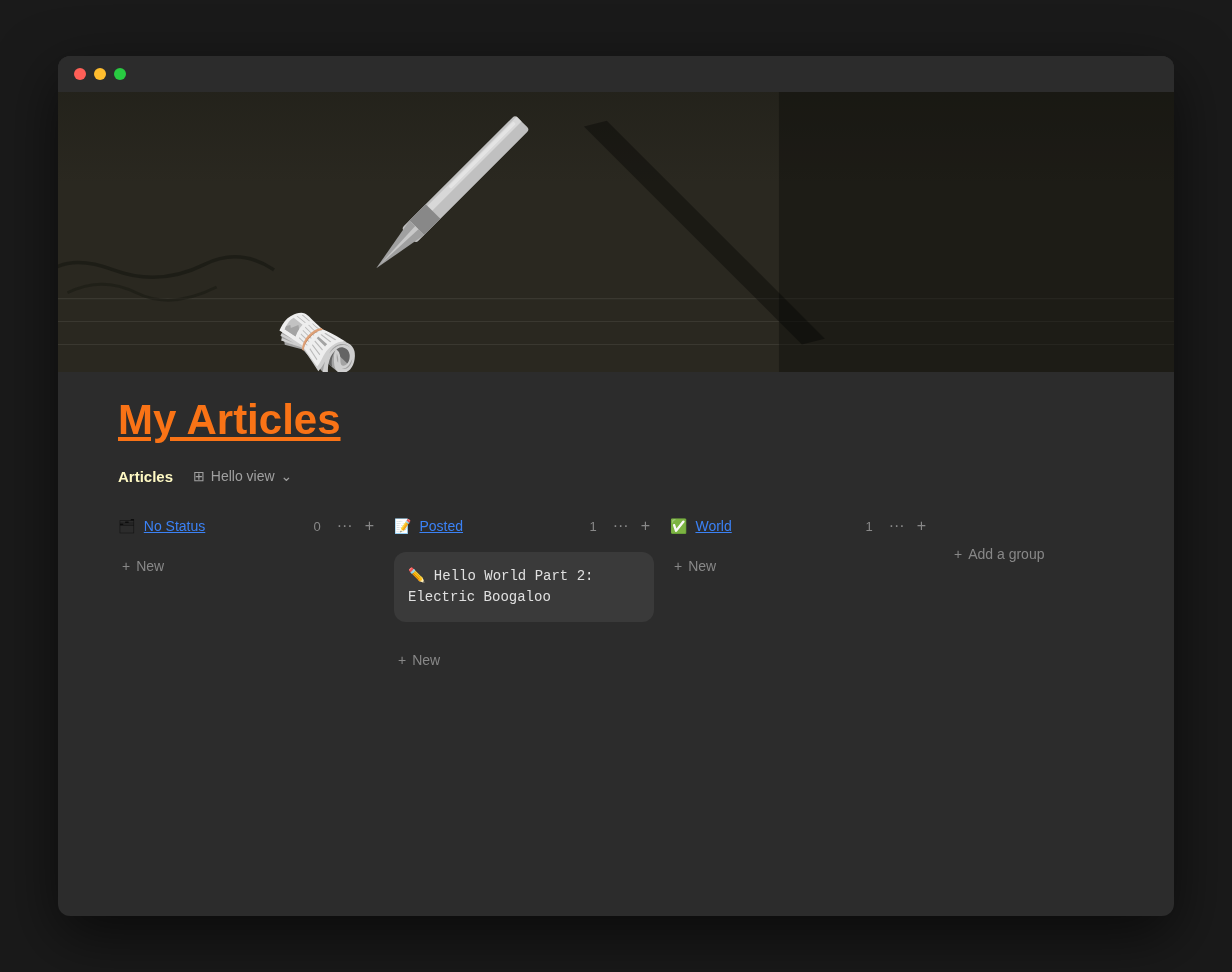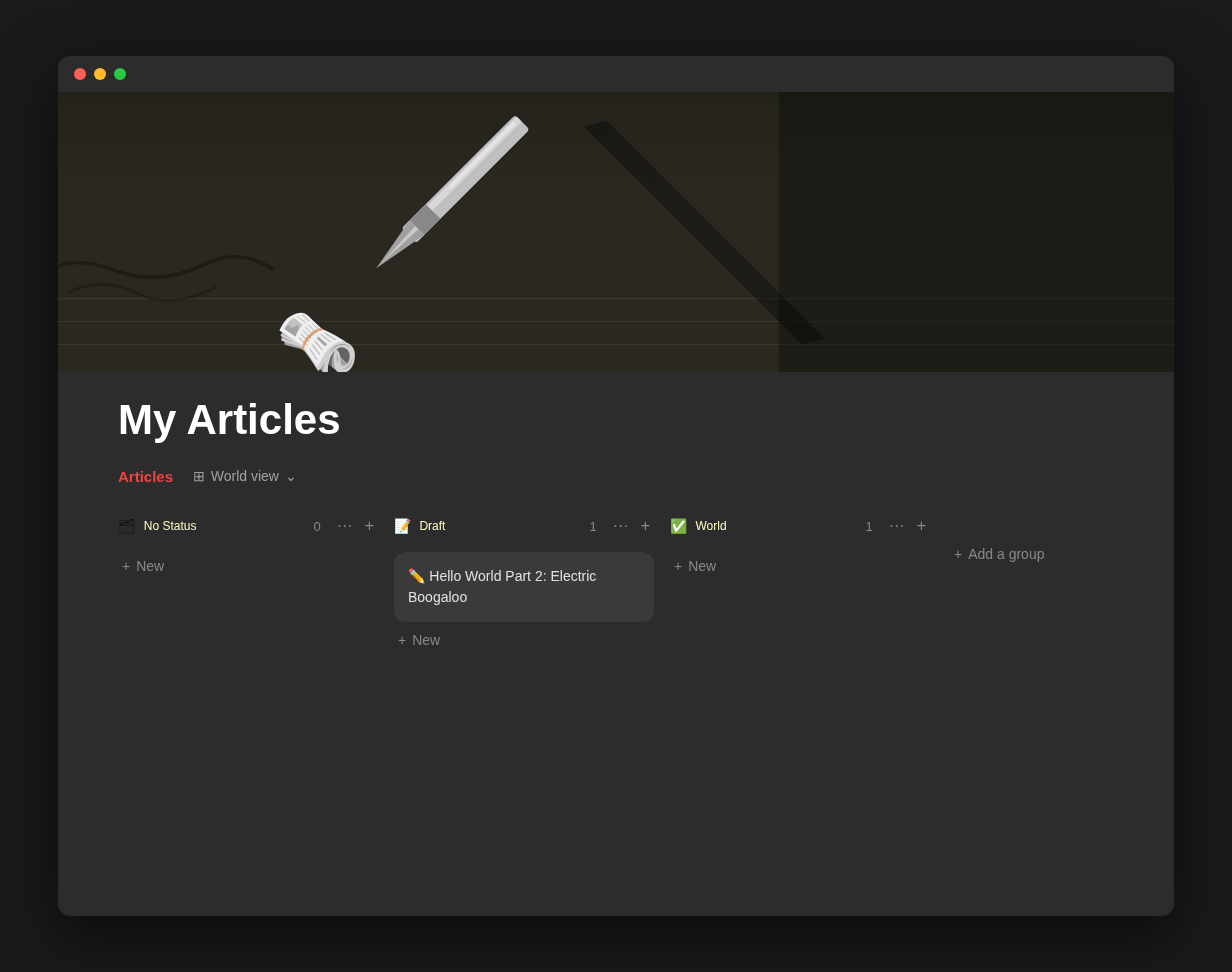--- a/index.html
+++ b/index.html
@@ -57,33 +57,34 @@
       font-size: 64px;
       transform: rotate(-10deg);
     }
     .content-area {
       background: #2c2c2c;
       padding: 0 60px 40px 60px;
     }
     .page-title {
       font-size: 42px;
       font-weight: 700;
-      color: #ffffff;
+      color: #f97316;
       padding: 24px 0 20px 0;
+      text-decoration: underline;
     }
     .view-bar {
       display: flex;
       align-items: center;
       gap: 12px;
       margin-bottom: 24px;
     }
     .articles-label {
       font-size: 15px;
       font-weight: 600;
-      color: #ef4444;
+      color: #fef9c3;
     }
     .board-view-btn {
       display: flex;
       align-items: center;
       gap: 6px;
       background: transparent;
       border: none;
       color: #a0a0a0;
       font-size: 14px;
       cursor: pointer;
@@ -106,24 +107,25 @@
       display: flex;
       align-items: center;
       gap: 8px;
       margin-bottom: 12px;
       padding: 4px 0;
     }
     .column-icon {
       font-size: 14px;
     }
     .column-title {
-      font-size: 12px;
+      font-size: 14px;
       font-weight: 500;
-      color: #fef9c3;
+      color: #3b82f6;
       flex: 1;
+      text-decoration: underline;
     }
     .column-count {
       font-size: 13px;
       color: #888;
       margin-right: 4px;
     }
     .column-actions {
       display: flex;
       gap: 4px;
       align-items: center;
@@ -135,22 +137,23 @@
       cursor: pointer;
       font-size: 16px;
       padding: 2px 4px;
       border-radius: 4px;
       line-height: 1;
     }
     .card {
       background: #3a3a3a;
       border-radius: 12px;
       padding: 14px;
-      margin-bottom: 4px;
-      cursor: pointer;
+      margin-bottom: 24px;
+      cursor: pointer;
+      font-family: Liberation Mono, monospace;
     }
     .card-text {
       font-size: 14px;
       color: #e0e0e0;
       line-height: 1.5;
     }
     .new-btn {
       display: flex;
       align-items: center;
       gap: 6px;
@@ -246,21 +249,21 @@
     </div>
   </div>
 
   <div class="content-area">
     <h1 class="page-title">My Articles</h1>
 
     <div class="view-bar">
       <span class="articles-label">Articles</span>
       <button class="board-view-btn">
         <span class="board-icon">⊞</span>
-        <span>World view</span>
+        <span>Hello view</span>
         <span>⌄</span>
       </button>
     </div>
 
     <div class="columns-container">
 
       <div class="column">
         <div class="column-header">
           <span class="no-status-icon">🗂</span>
           <span class="column-title">No Status</span>
@@ -272,21 +275,21 @@
         </div>
         <button class="new-btn">
           <span>+</span>
           <span>New</span>
         </button>
       </div>
 
       <div class="column">
         <div class="column-header">
           <span class="column-icon">📝</span>
-          <span class="column-title">Draft</span>
+          <span class="column-title">Posted</span>
           <span class="column-count">1</span>
           <div class="column-actions">
             <button class="icon-btn">···</button>
             <button class="icon-btn">+</button>
           </div>
         </div>
 
         <div class="card">
           <div class="card-text">
             <span>✏️ </span>Hello World Part 2: Electric Boogaloo

